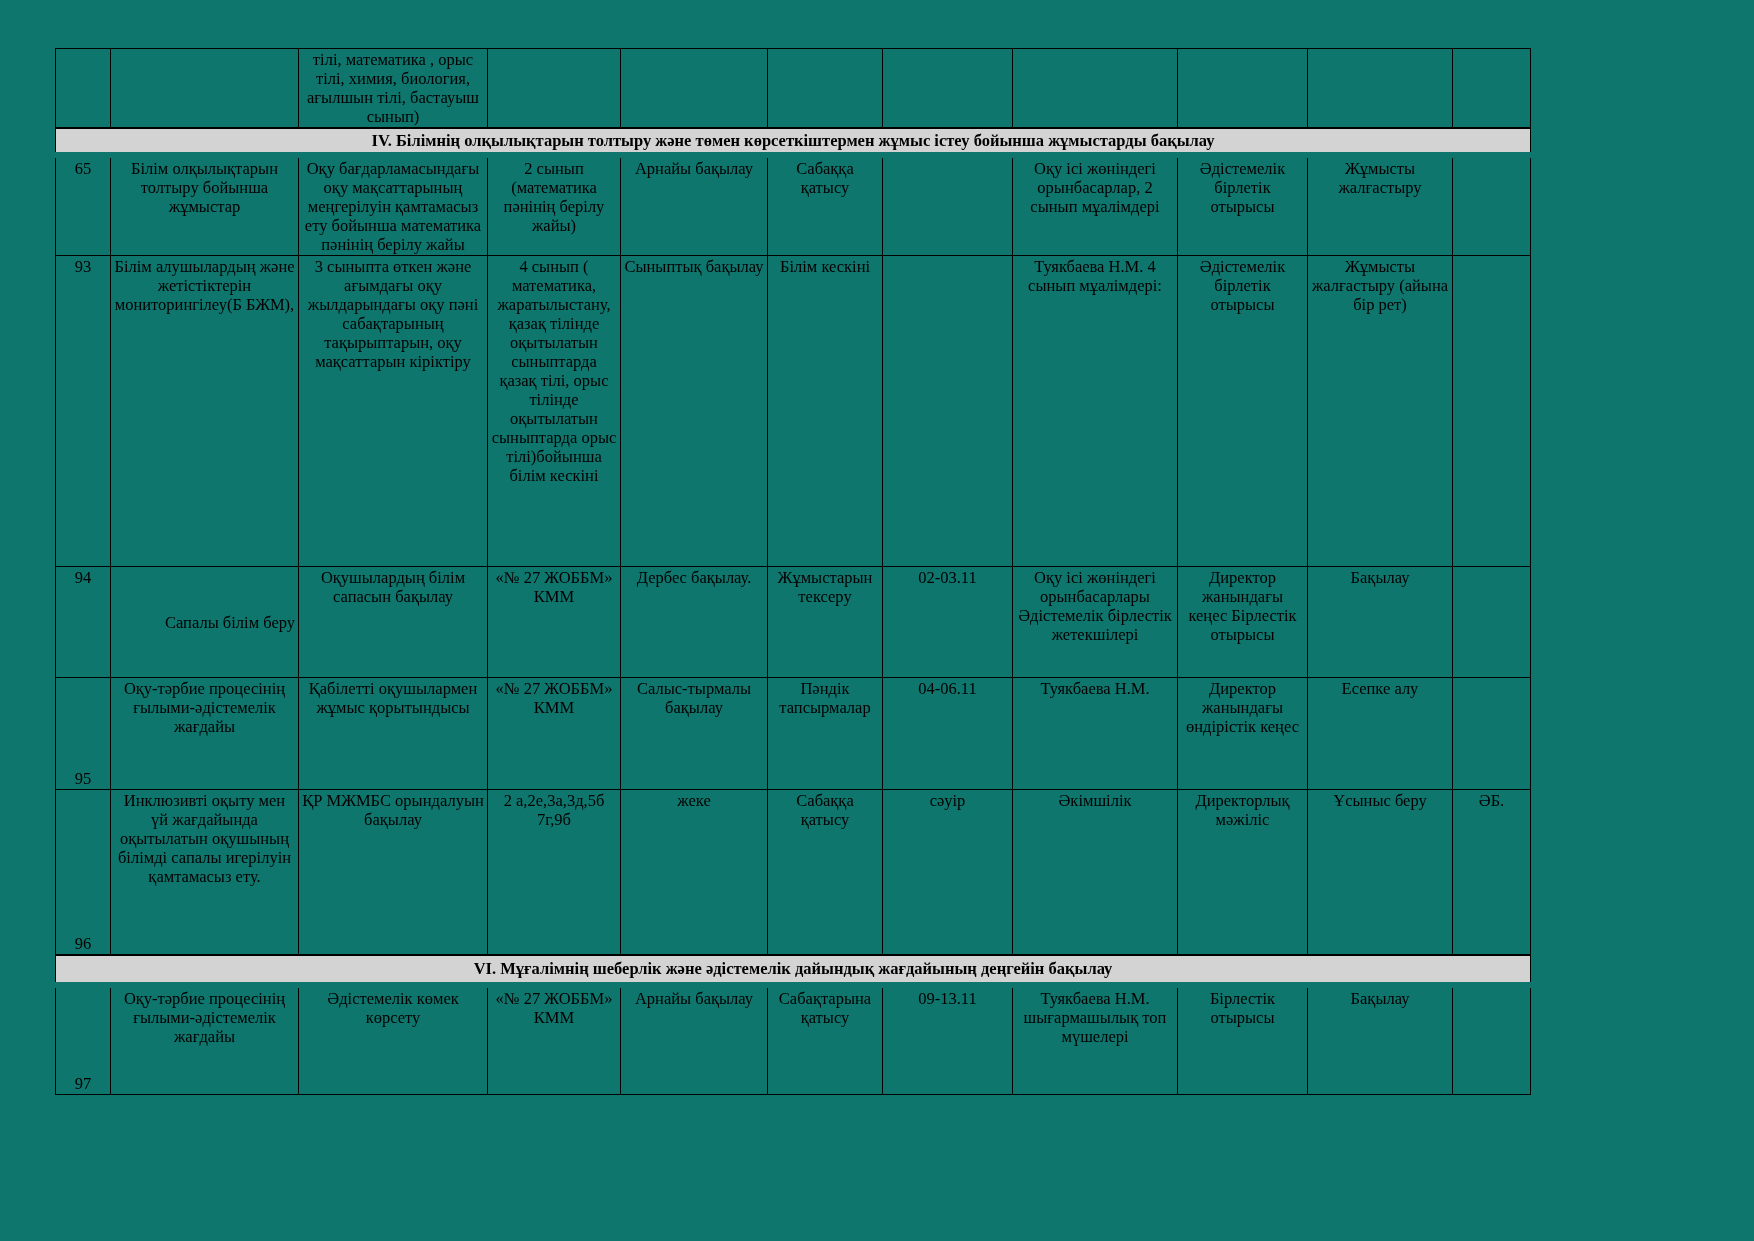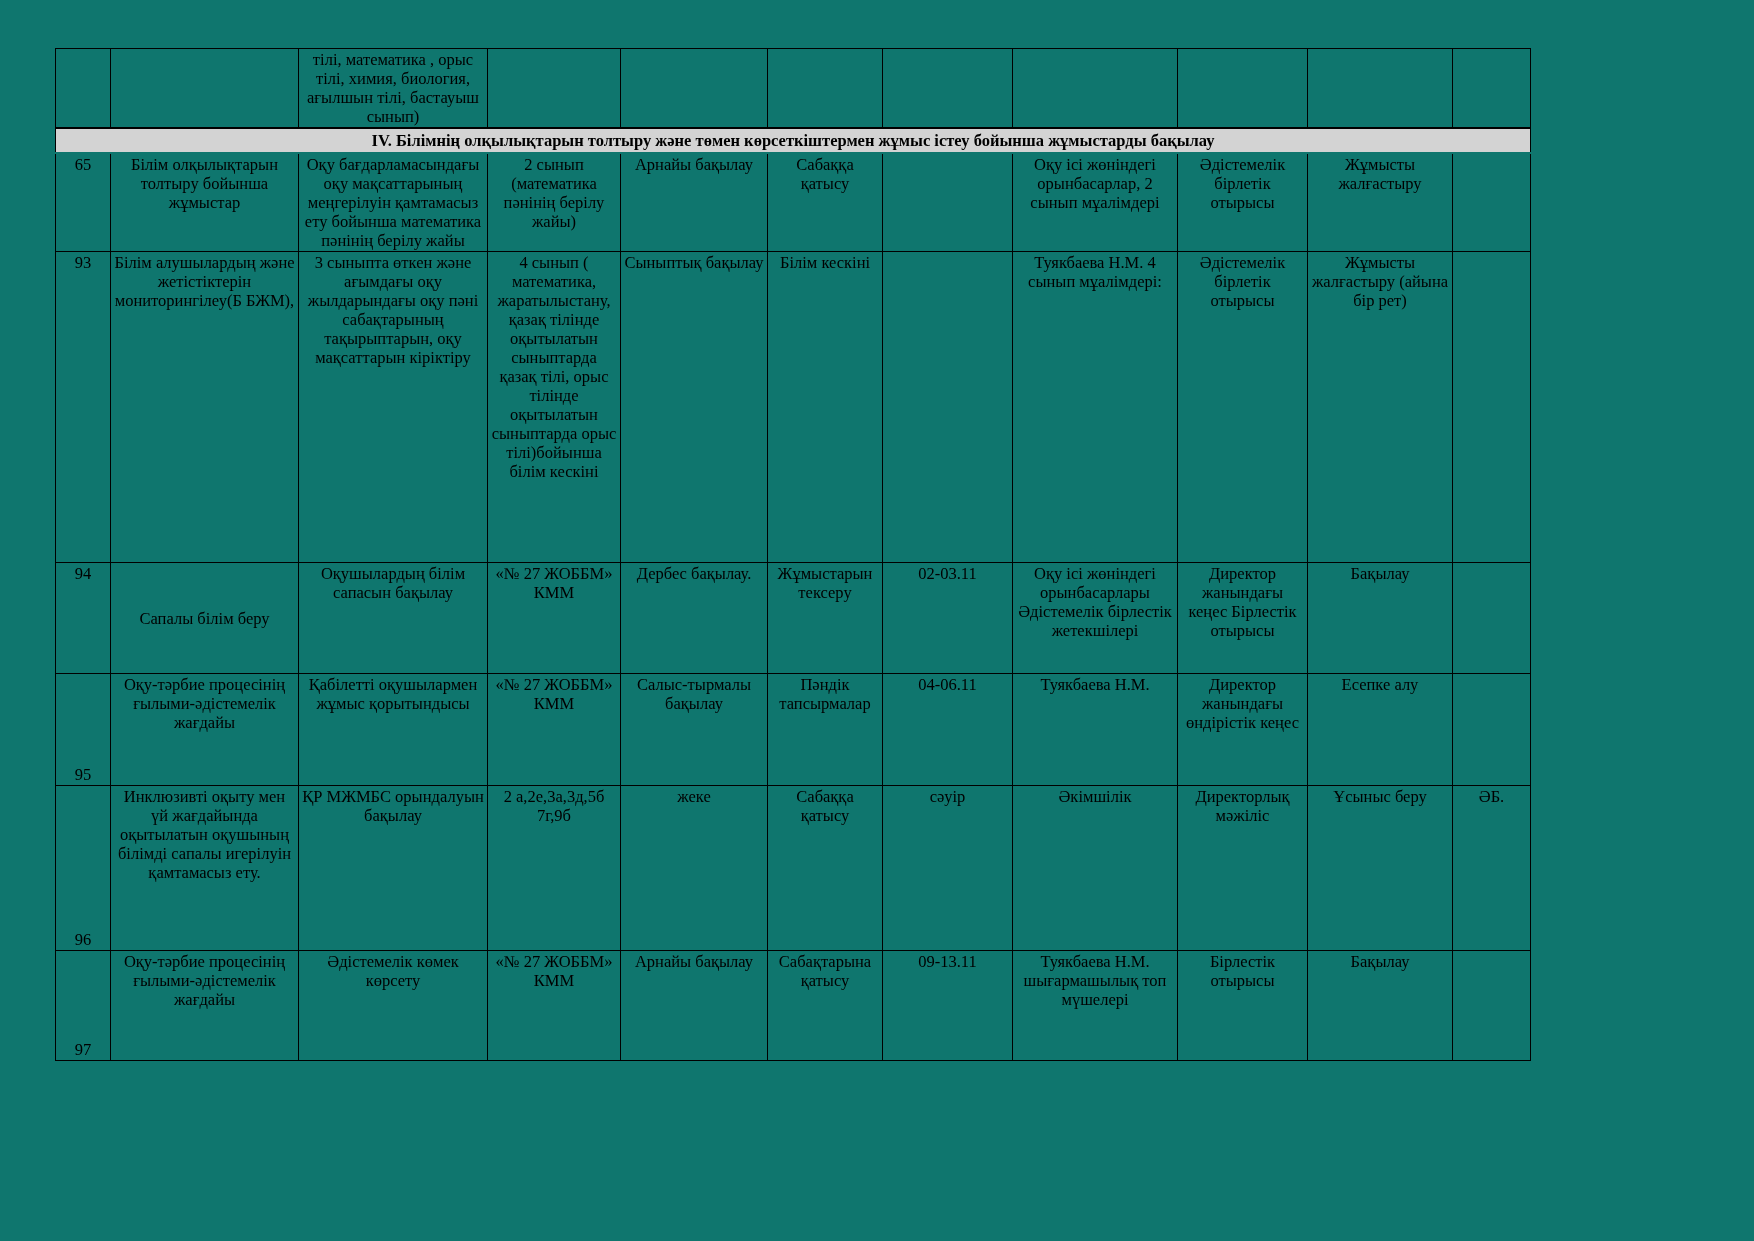--- a/index.html
+++ b/index.html
@@ -26,25 +26,25 @@
     line-height:19px;
     color:#000;
     overflow:hidden;
     word-wrap:break-word;
   }
   td.band{
     background:#d3d3d3;
     font-weight:bold;
     vertical-align:middle;
     border-top:2px solid #000;
-    border-bottom:2px solid #0f766e;
+    border-bottom:6px solid #0f766e;
     padding:2px 4px;
   }
   td.nb{vertical-align:bottom;}
-  td.vmid{vertical-align:middle;}
+  td.vmid{vertical-align:middle;text-align:right;}
   tr.h-partial{height:72px;}
   tr.h-band4{height:24px;}
   tr.h-band5{height:29px;}
   tr.h-band6{height:30px;}
   tr.h-r92{height:97px;}
   tr.h-r93{height:311px;}
   tr.h-r94{height:111px;}
   tr.h-r95{height:112px;}
   tr.h-r96{height:165px;}
   tr.h-r97{height:110px;}
@@ -152,20 +152,23 @@
       <td>2 а,2е,3а,3д,5б 7г,9б</td>
       <td>жеке</td>
       <td>Сабаққа қатысу</td>
       <td>сәуір</td>
       <td>Әкімшілік</td>
       <td>Директорлық мәжіліс</td>
       <td>Ұсыныс беру</td>
       <td>ӘБ.</td>
     </tr>
 
+    <tr class="h-band6">
+      <td class="band" colspan="11">VI. Мұғалімнің шеберлік  және әдістемелік дайындық жағдайының  деңгейін бақылау</td>
+    </tr>
 
     <tr class="h-r97">
       <td class="nb">97</td>
       <td>Оқу-тәрбие процесінің ғылыми-әдістемелік жағдайы</td>
       <td>Әдістемелік көмек көрсету</td>
       <td>«№ 27 ЖОББМ» КММ</td>
       <td>Арнайы бақылау</td>
       <td>Сабақтарына қатысу</td>
       <td>09-13.11</td>
       <td>Туякбаева Н.М. шығармашылық топ мүшелері</td>

